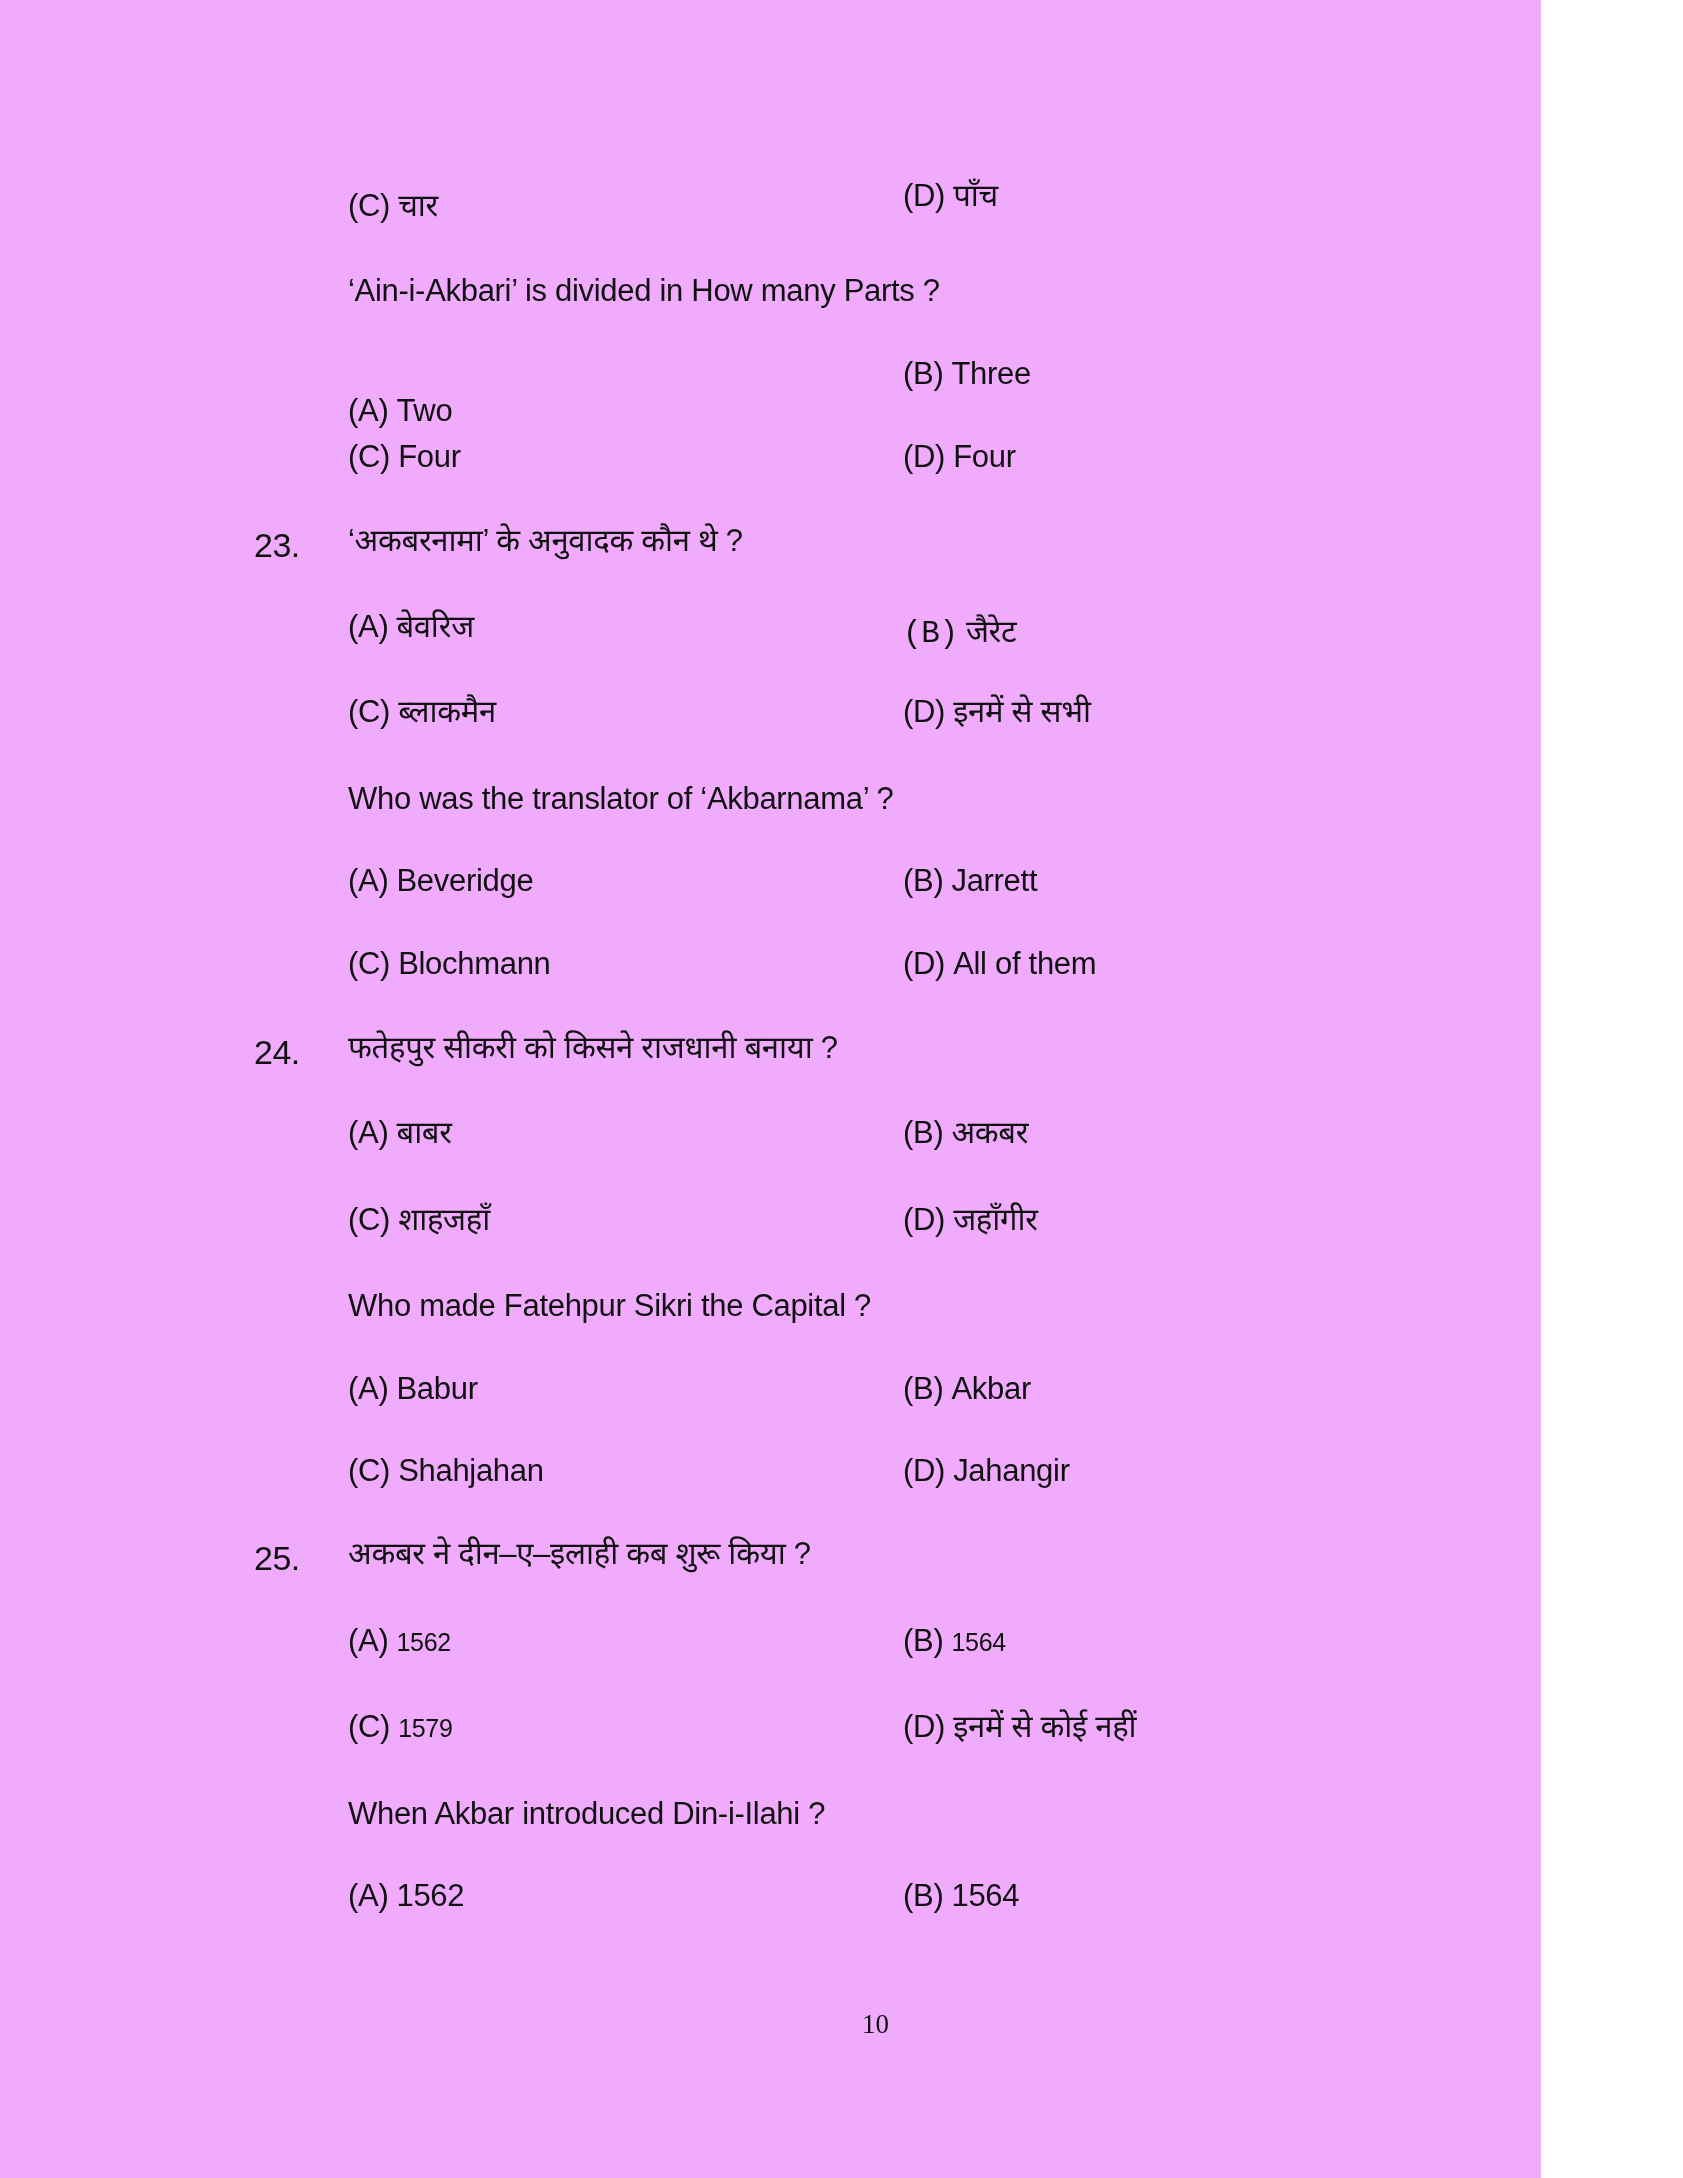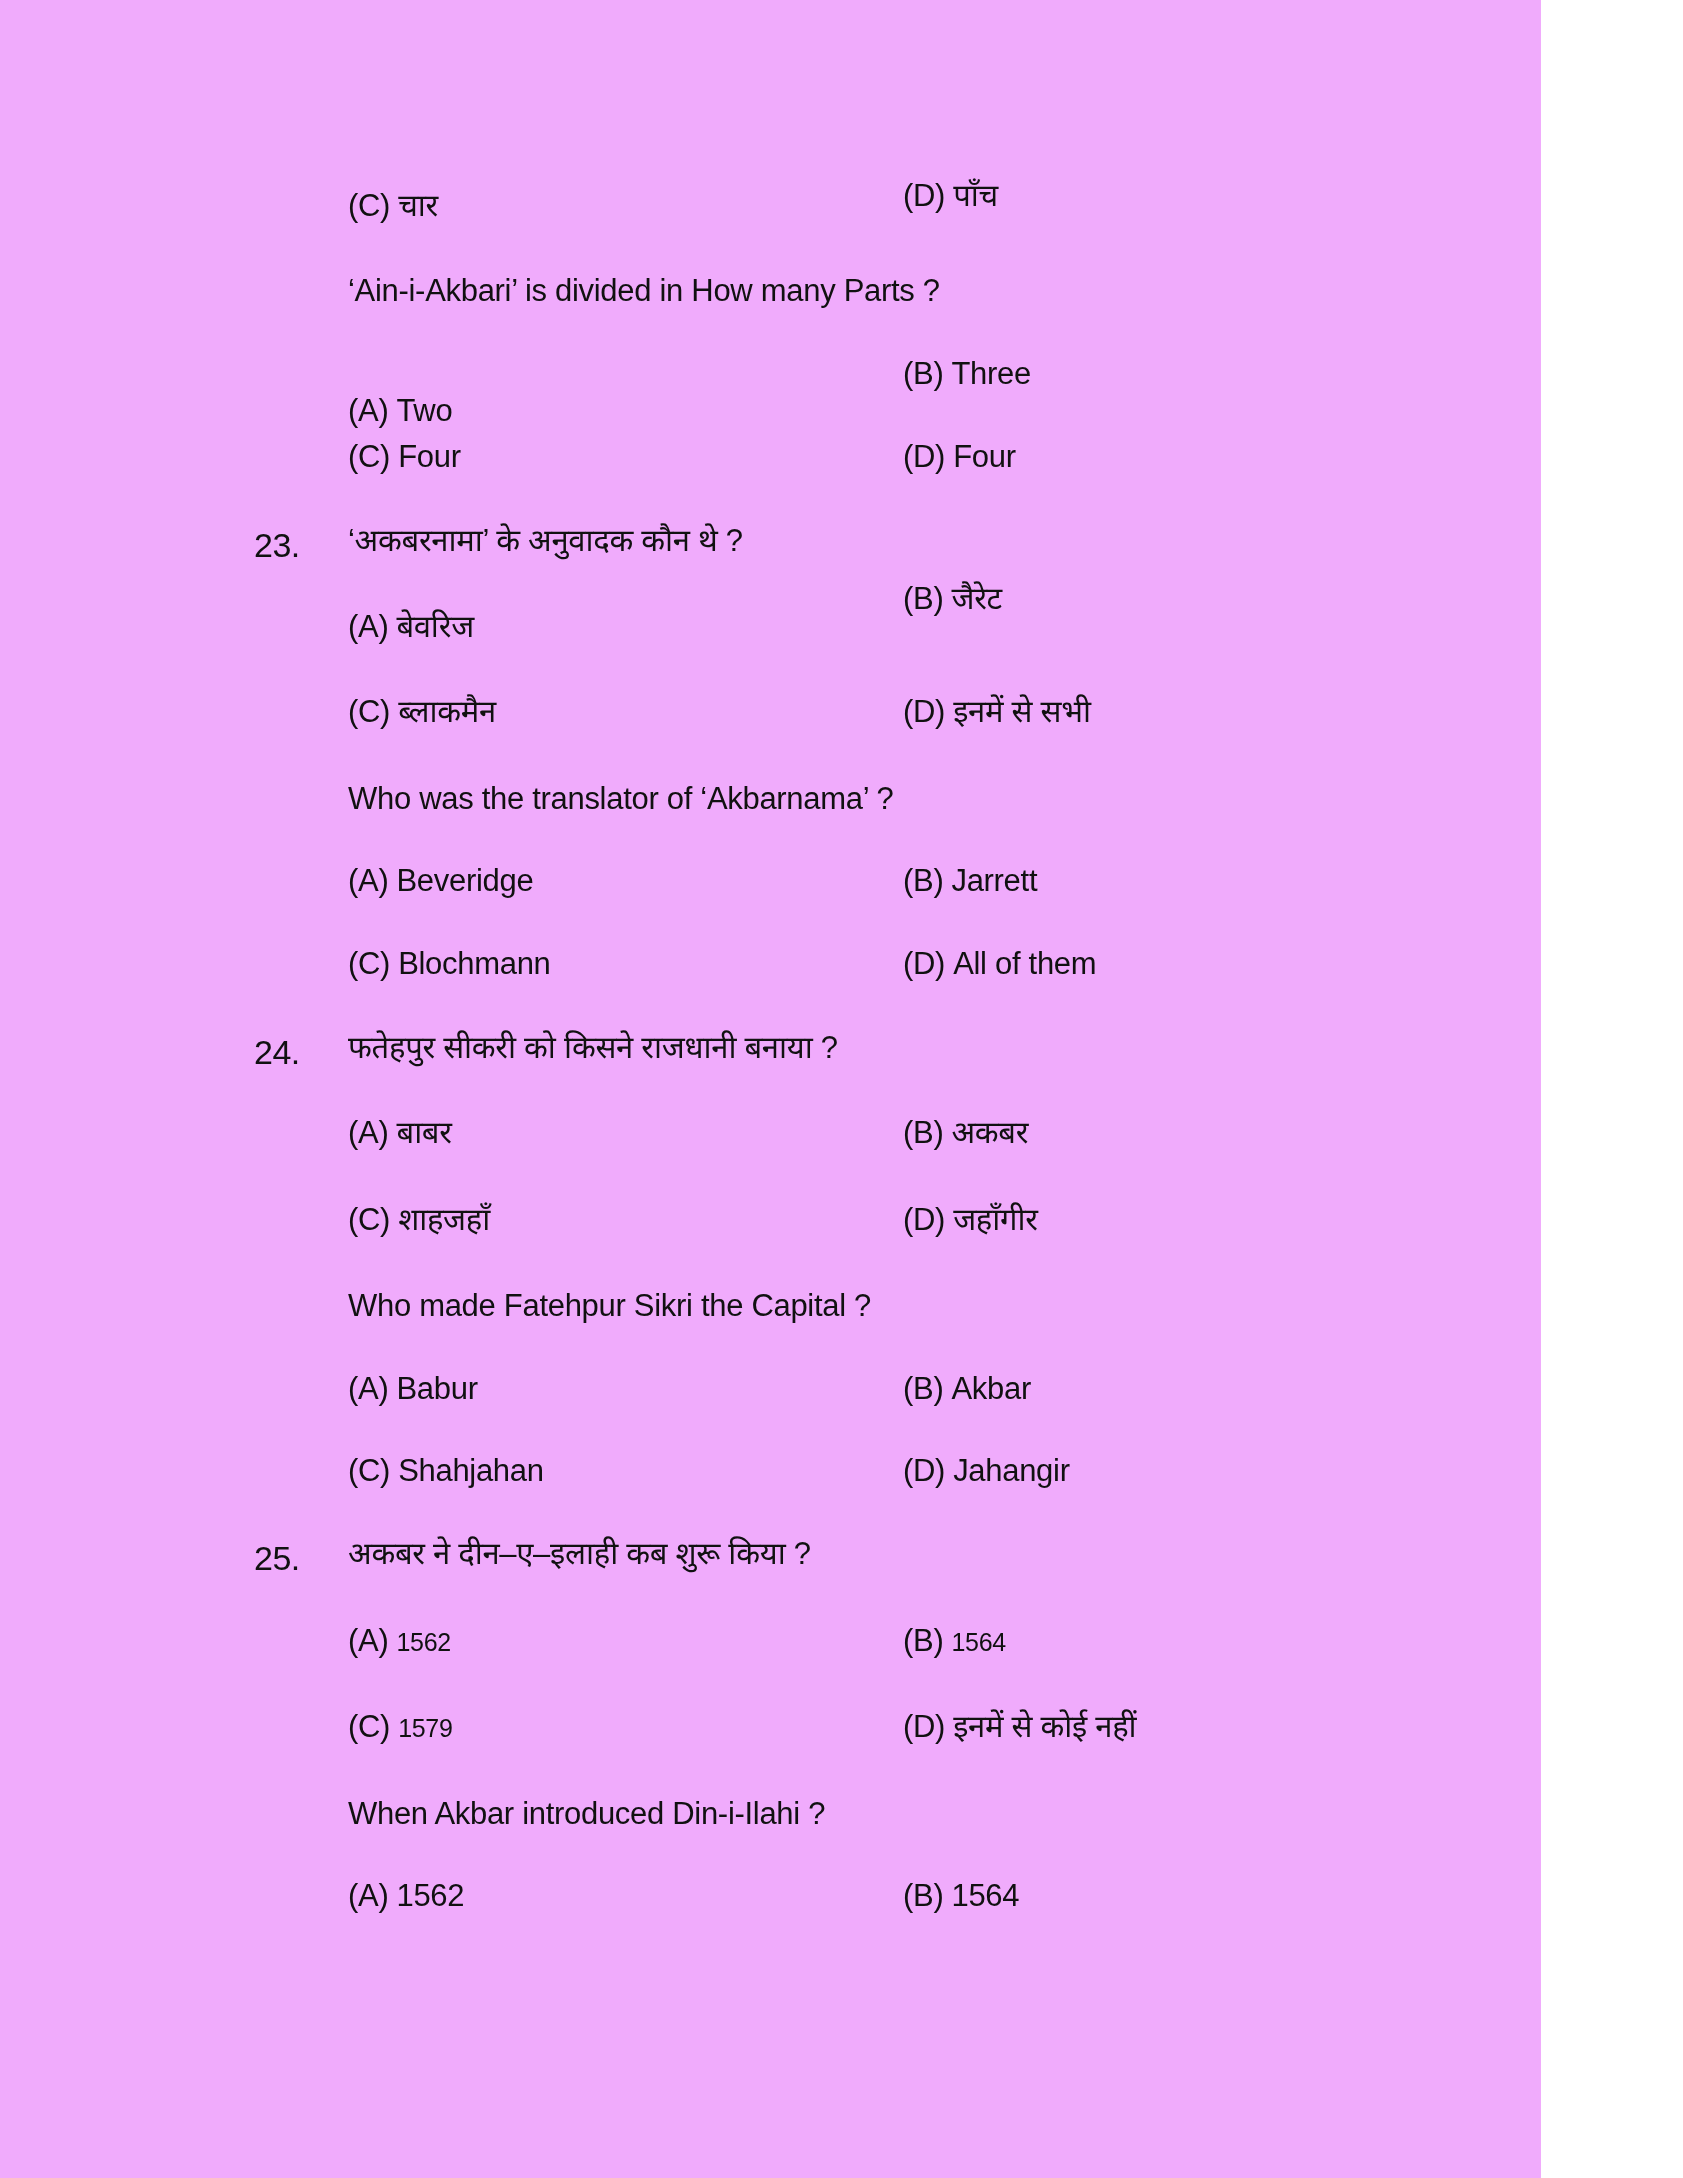--- a/index.html
+++ b/index.html
@@ -55,21 +55,21 @@
   <div class="line colB" style="top:437px;">
     <span class="label">(D)</span><span>Four</span>
   </div>
 
   <div class="line qnum" style="top:525px;">23.</div>
   <div class="line qtext" style="top:521px;">‘अकबरनामा’  के अनुवादक कौन थे ?</div>
 
   <div class="line colA" style="top:607px;">
     <span class="label">(A)</span><span>बेवरिज</span>
   </div>
-  <div class="line colB" style="top:579px;">
+  <div class="line colB" style="top:614px;font-family:Liberation Mono, monospace;">
     <span class="label">(B)</span><span>जैरेट</span>
   </div>
   <div class="line colA" style="top:692px;">
     <span class="label">(C)</span><span>ब्लाकमैन</span>
   </div>
   <div class="line colB" style="top:692px;">
     <span class="label">(D)</span><span>इनमें से सभी</span>
   </div>
 
   <div class="line qtext" style="top:779px;">Who was the translator of ‘Akbarnama’ ?</div>
@@ -136,14 +136,17 @@
 
   <div class="line qtext" style="top:1794px;">When Akbar introduced Din-i-Ilahi ?</div>
 
   <div class="line colA" style="top:1876px;">
     <span class="label">(A)</span><span>1562</span>
   </div>
   <div class="line colB" style="top:1876px;">
     <span class="label">(B)</span><span>1564</span>
   </div>
 
+  <div class="pagenum">
+    <span>10</span>
+  </div>
 </div>
 
 
 </body></html>

